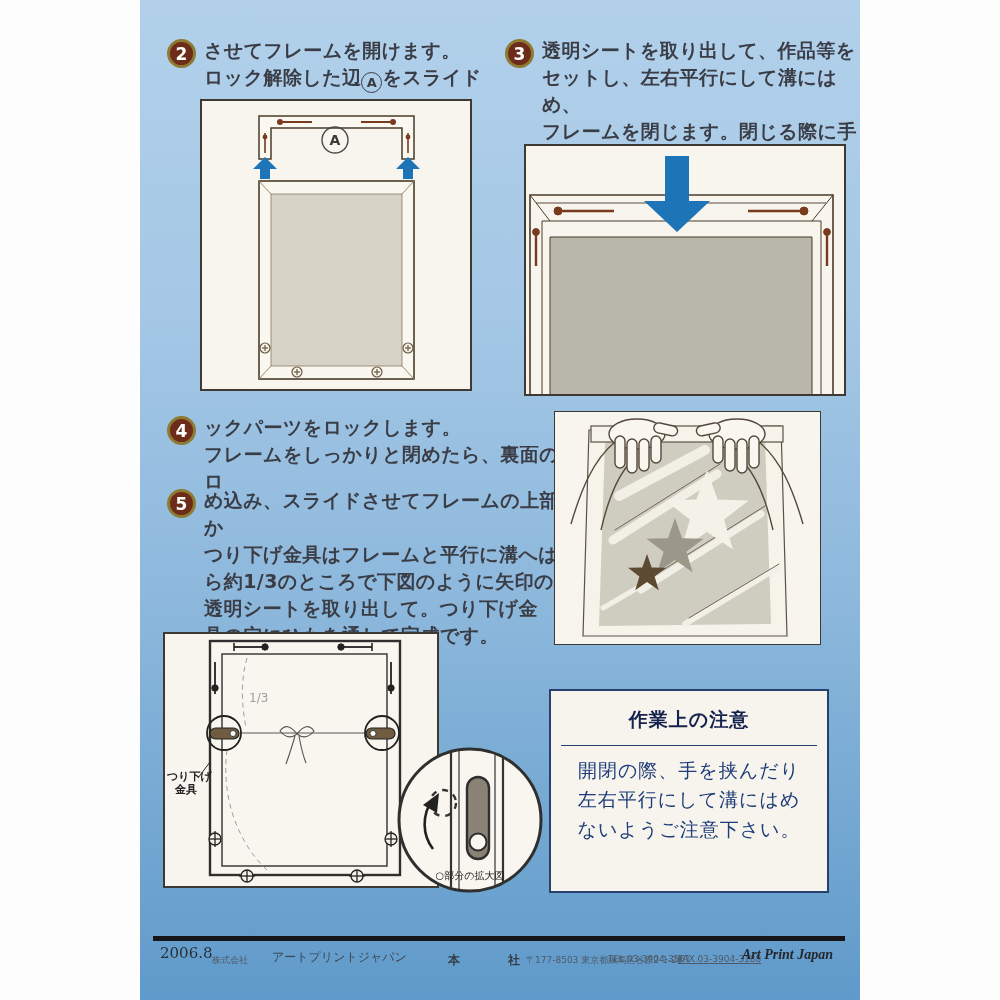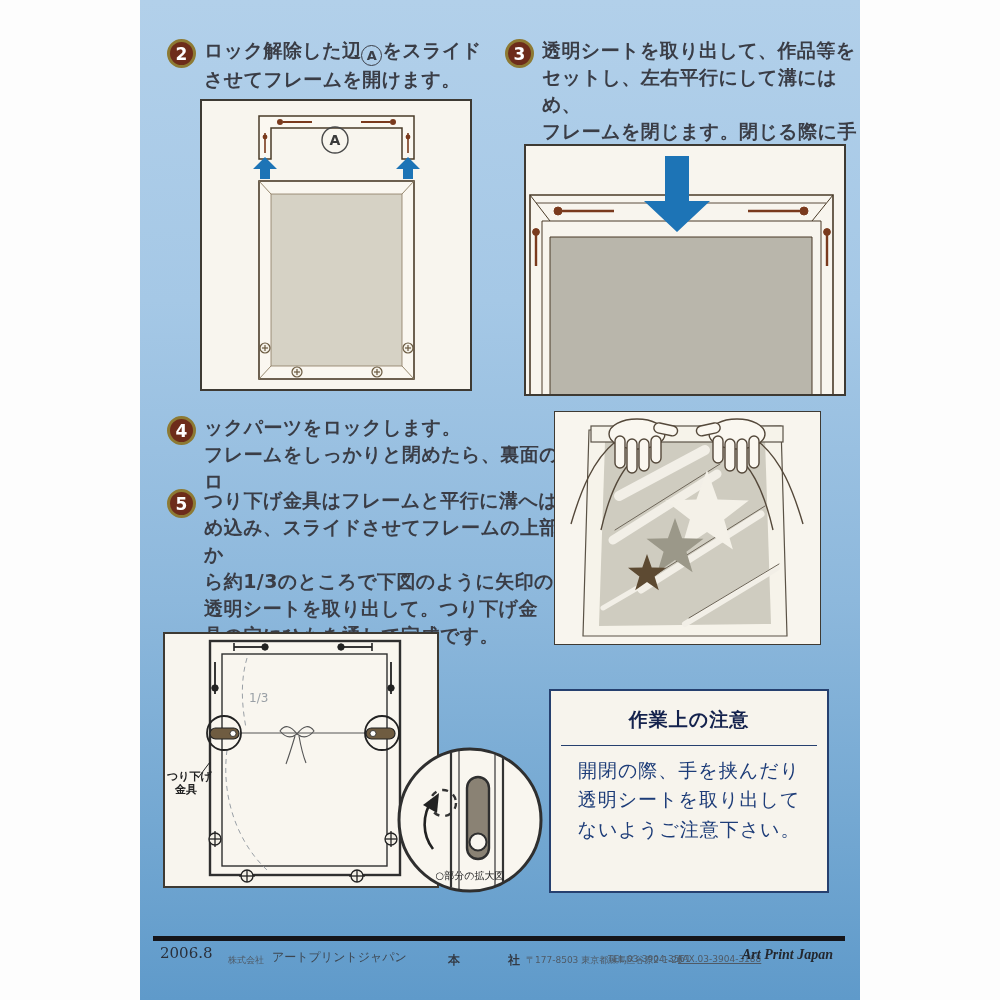--- a/index.html
+++ b/index.html
@@ -31,22 +31,22 @@
 </head>
 <body>
 
 <div id="page">
   <div class="sheet">
 
     <div class="step-badge" style="left:27px;top:39px;">
       <span>2</span>
     </div>
     <div class="step-text" style="left:64px;top:37px;width:330px;">
+      <div>させてフレームを開けます。</div>
       <div><span>ロック解除した辺</span><span class="circle-a">A</span><span>をスライド</span></div>
-      <div>させてフレームを開けます。</div>
     </div>
 
     <div class="panel" style="left:60px;top:99px;width:272px;height:292px;">
       <svg width="268" height="288" viewBox="0 0 268 288">
 
         <path d="M57,15 L212,15 L212,58 L200,58 L200,27 L69,27 L69,58 L57,58 Z" fill="#fbf8f1" stroke="#4a3b28" stroke-width="1.5"></path>
         <circle cx="78" cy="21" r="3" fill="#7a3a1d"></circle>
           <line x1="81" y1="21" x2="110" y2="21" stroke="#7a3a1d" stroke-width="2"></line>
         <line x1="159" y1="21" x2="188" y2="21" stroke="#7a3a1d" stroke-width="2"></line>
           <circle cx="191" cy="21" r="3" fill="#7a3a1d"></circle>
@@ -126,22 +126,22 @@
     </div>
     <div class="step-text" style="left:64px;top:414px;width:360px;">
       <div>ックパーツをロックします。</div>
       <div>フレームをしっかりと閉めたら、裏面のロ</div>
     </div>
 
     <div class="step-badge" style="left:27px;top:489px;">
       <span>5</span>
     </div>
     <div class="step-text" style="left:64px;top:487px;width:370px;">
+      <div>め込み、スライドさせてフレームの上部か</div>
       <div>つり下げ金具はフレームと平行に溝へは</div>
-      <div>め込み、スライドさせてフレームの上部か</div>
       <div>ら約1/3のところで下図のように矢印の</div>
       <div>透明シートを取り出して。つり下げ金</div>
       <div>具の穴にひもを通して完成です。</div>
     </div>
 
     <div class="panel" style="left:414px;top:411px;width:267px;height:234px;border-width:1.5px;">
       <svg width="264" height="231" viewBox="0 0 264 231">
         <polygon points="34,18 226,14 232,224 28,224" fill="#f6f3ea" stroke="#5a5246" stroke-width="1.2"></polygon>
         <polygon points="50,30 210,27 216,212 44,214" fill="#cfccc0"></polygon>
         <g stroke-linecap="round">
@@ -244,27 +244,27 @@
         <path d="M40,106 C29,92 29,72 39,57" fill="none" stroke="#222" stroke-width="2.6"></path>
         <polygon points="30,62 46,50 44,70" fill="#222"></polygon>
       </g>
       <text x="77" y="136" text-anchor="middle" font-size="10" fill="#222">○部分の拡大図</text>
     </svg>
 
     <div class="caution-box" style="left:409px;top:689px;text-align:center;">
       <div class="caution-title">作業上の注意</div>
       <div class="caution-rule"></div>
       <div class="caution-line">開閉の際、手を挟んだり</div>
-      <div class="caution-line">透明シートを取り出して</div>
+      <div class="caution-line">左右平行にして溝にはめ</div>
       <div class="caution-line">ないようご注意下さい。</div>
     </div>
 
     <div class="footer-line" style="left:13px;top:936px;"></div>
     <div class="footer-date" style="left:20px;top:944px;position:absolute;font-family:'DejaVu Serif',serif;font-size:15px;color:#2a2f3a;">2006.8</div>
-    <span class="f-small" style="left:88px;top:954px;font-family:Liberation Mono, monospace;">株式会社</span>
+    <span class="f-small" style="left:72px;top:954px;font-family:Liberation Mono, monospace;">株式会社</span>
     <span class="f-company" style="left:132px;top:949px;position:absolute;">アートプリントジャパン</span>
     <span class="f-office" style="left:308px;position:absolute;">本</span>
     <span class="f-office" style="left:368px;position:absolute;">社</span>
     <span class="f-small" style="left:386px;top:954px;">〒177-8503 東京都練馬区谷原2-1-26</span>
     <span class="f-small" style="left:468px;top:954px;">TEL.03-3904-3561</span>
     <span class="f-small" style="left:538px;top:954px;text-decoration:underline;">FAX.03-3904-3188</span>
     <span class="f-brand" style="left:602px;top:947px;position:absolute;">Art Print Japan</span>
   </div>
 </div>
 

